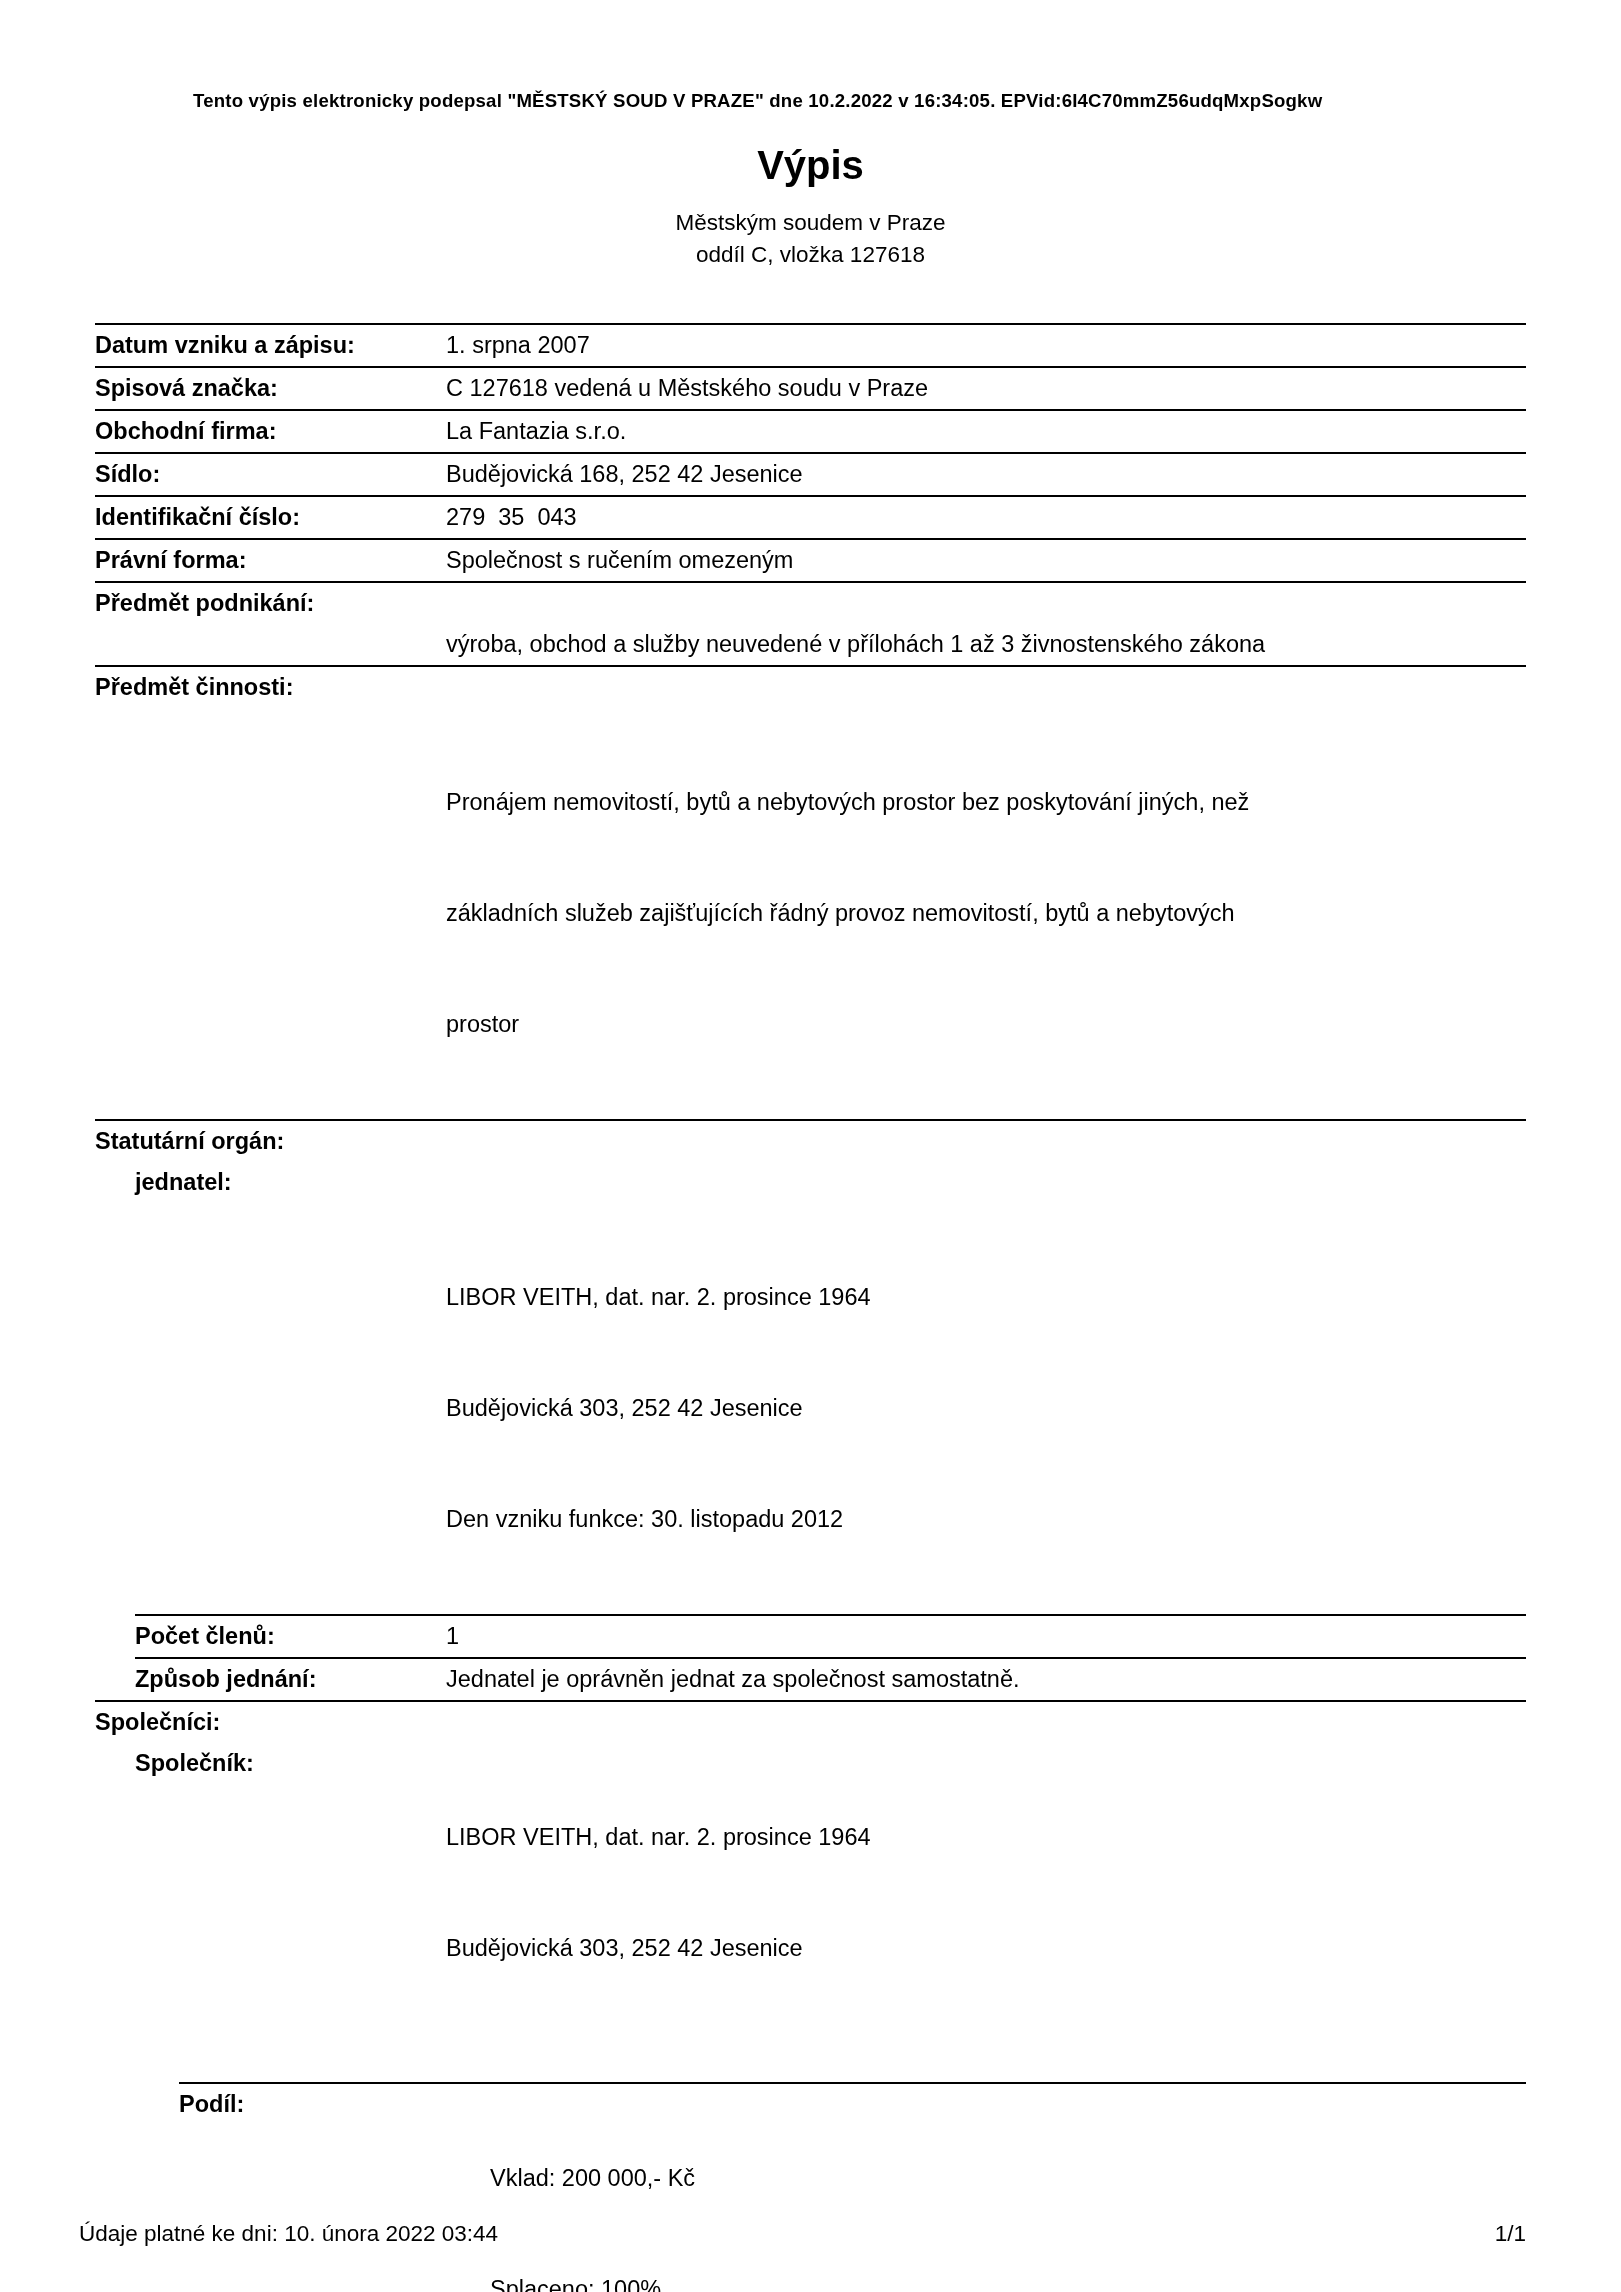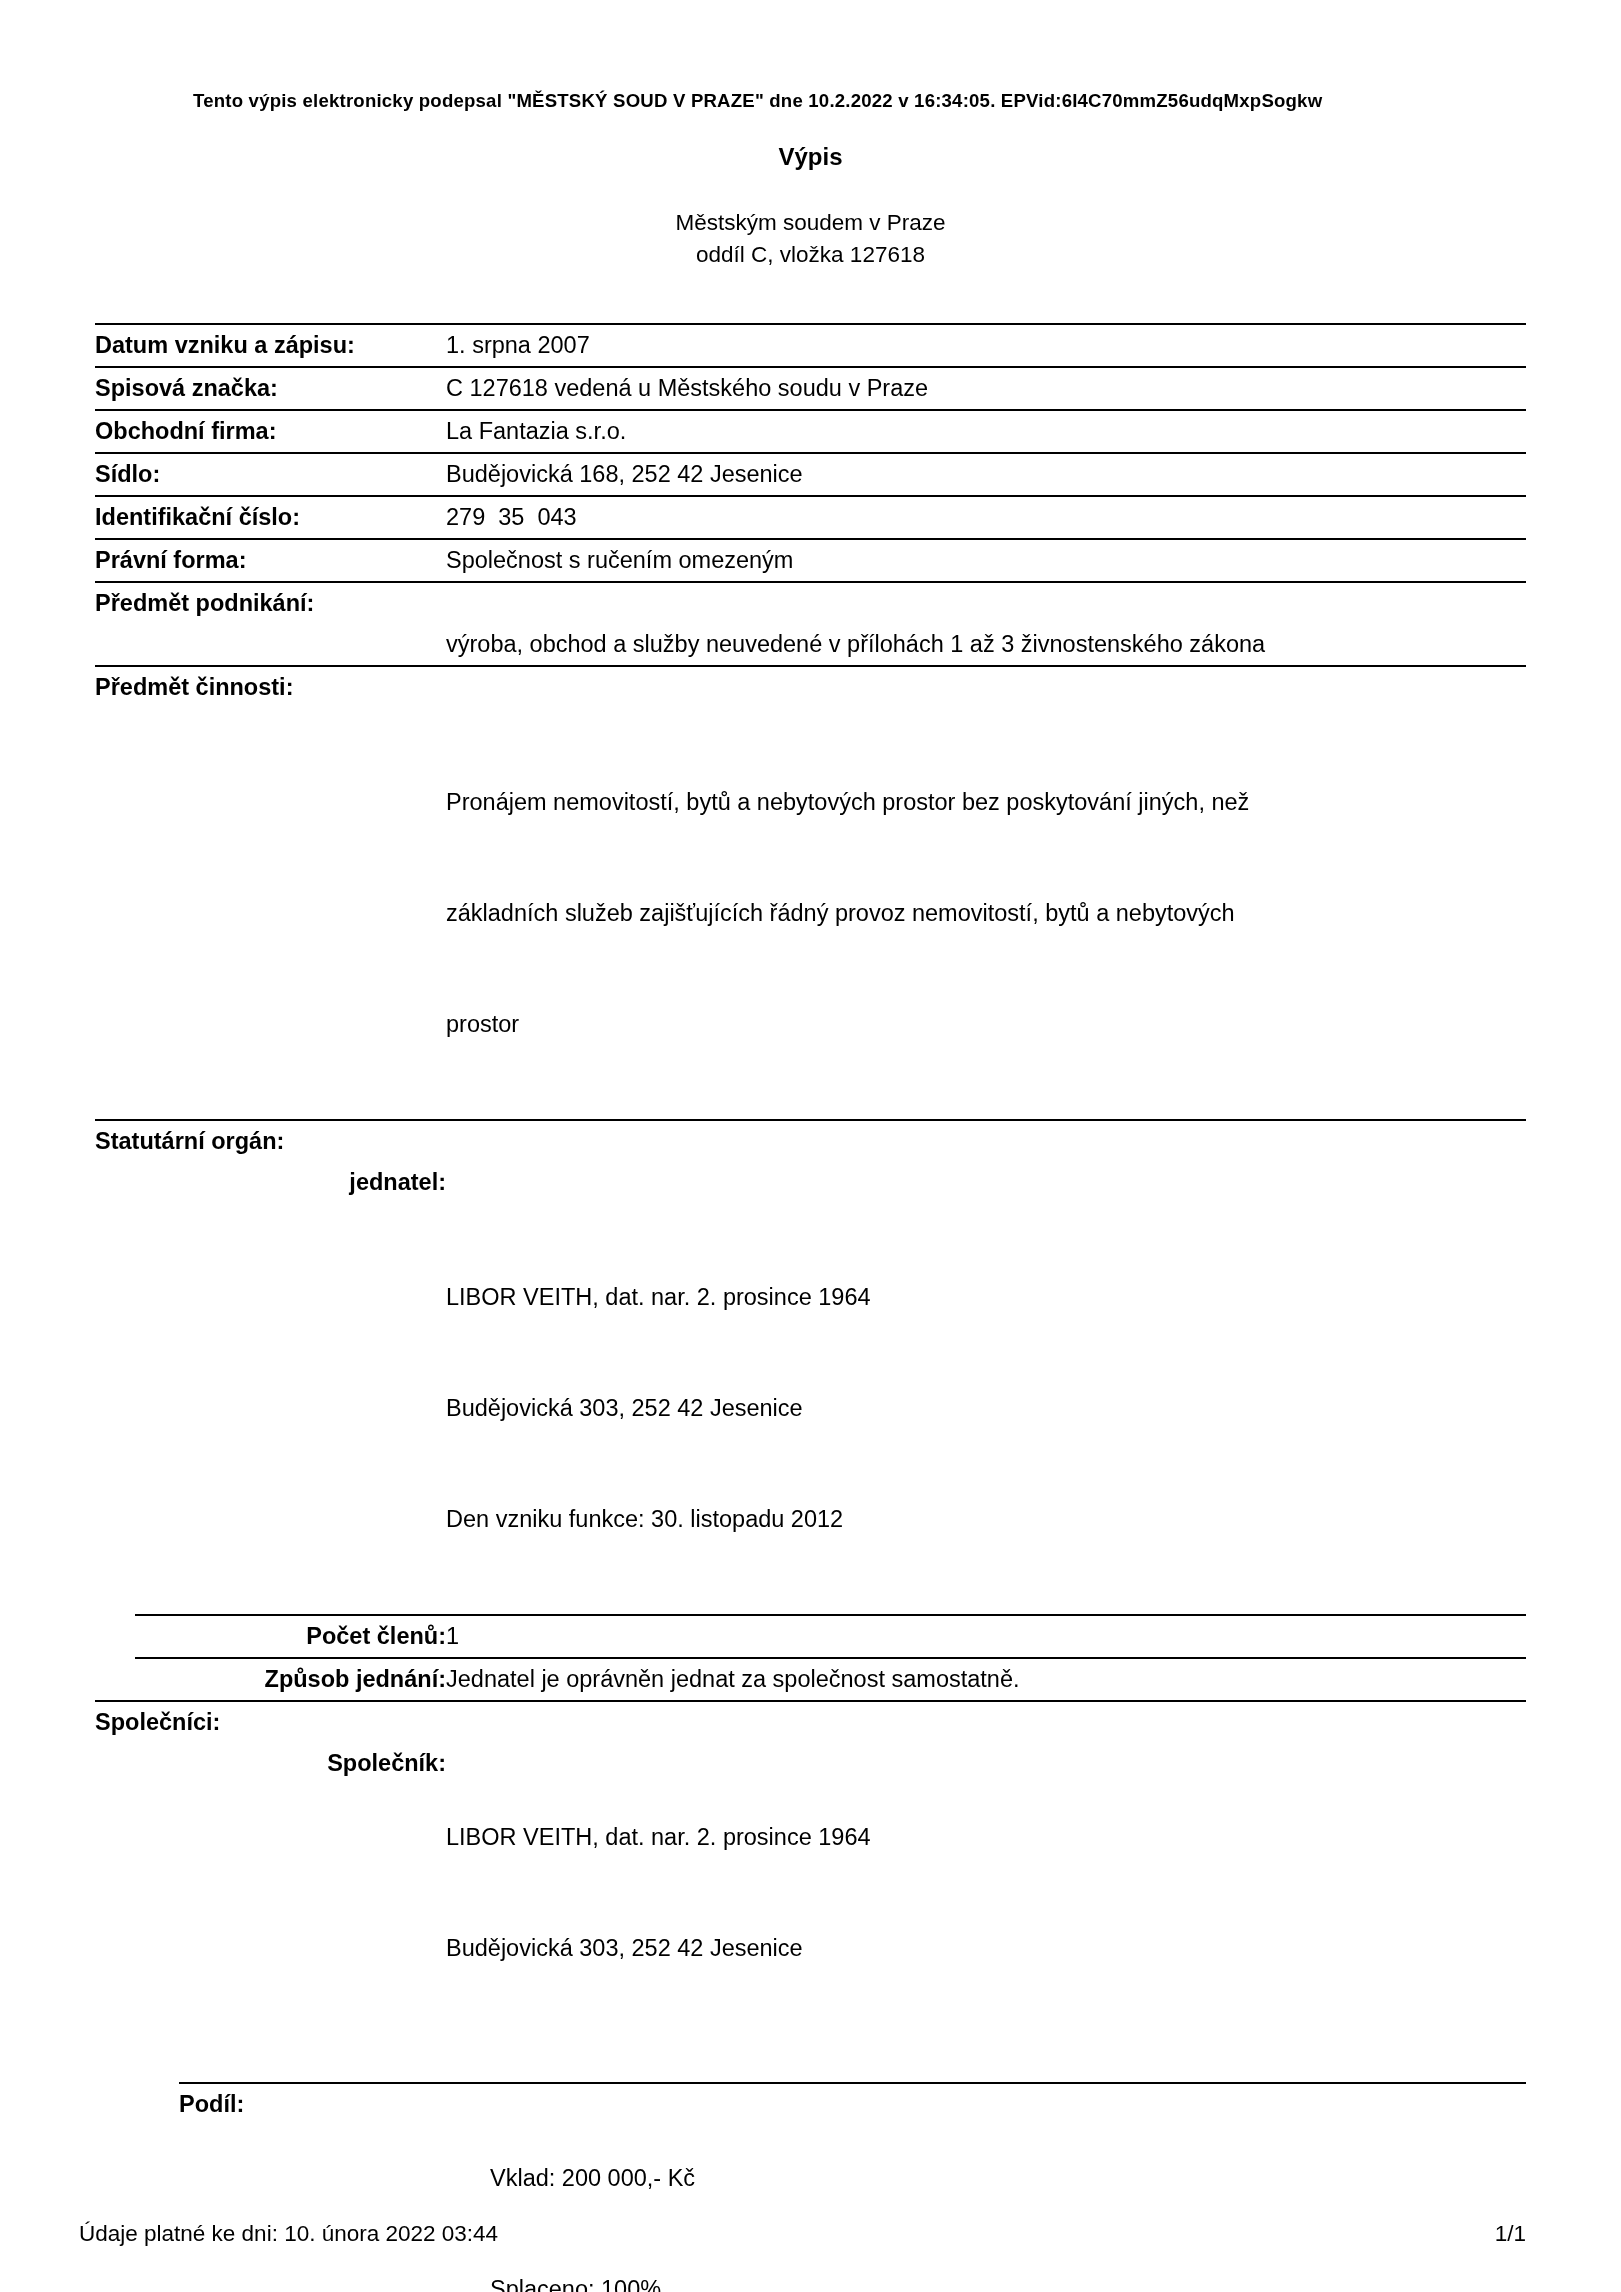--- a/index.html
+++ b/index.html
@@ -11,40 +11,40 @@
     font-family:"Liberation Sans","DejaVu Sans",sans-serif;
     overflow:hidden;
   }
   .sig {
     position:absolute; top:90px; left:193px;
     font-size:18.6px; font-weight:bold; letter-spacing:0.2px;
     white-space:pre-wrap;
   }
   .title {
     position:absolute; top:143px; left:0; width:100%;
-    text-align:center; font-size:24px; font-weight:bold;
+    text-align:center; font-size:40px; font-weight:bold;
   }
   .subtitle {
     position:absolute; top:207px; left:0; width:100%;
     text-align:center; font-size:22.5px; line-height:32px;
   }
   .regtable {
     position:absolute; top:323px; left:95px; width:1431px;
     font-size:23.5px; line-height:37px;
   }
   .rule { border-top:2px solid #000; height:0; }
   .rule.thick { border-top-width:2.9px; }
   .rule.i1 { margin-left:40px; }
   .rule.i2 { margin-left:84px; }
   .row { display:flex; padding:2px 0; }
   .cell-label {
     flex:0 0 351px; width:351px; box-sizing:border-box;
     font-weight:bold; white-space:pre-wrap;
   }
-  .row.i1 .cell-label { padding-left:40px;text-align:right; }
+  .row.i1 .cell-label { padding-left:40px; }
   .row.i2 .cell-label { padding-left:84px; }
   .cell-value { flex:1; white-space:pre-wrap; }
   .cell-value.shift { padding-left:44px; }
   .spacer { height:39px; }
   .footer {
     position:absolute; left:79px; right:95px; top:2221px;
     display:flex; justify-content:space-between;
     font-size:22.5px;
   }
 </style>

